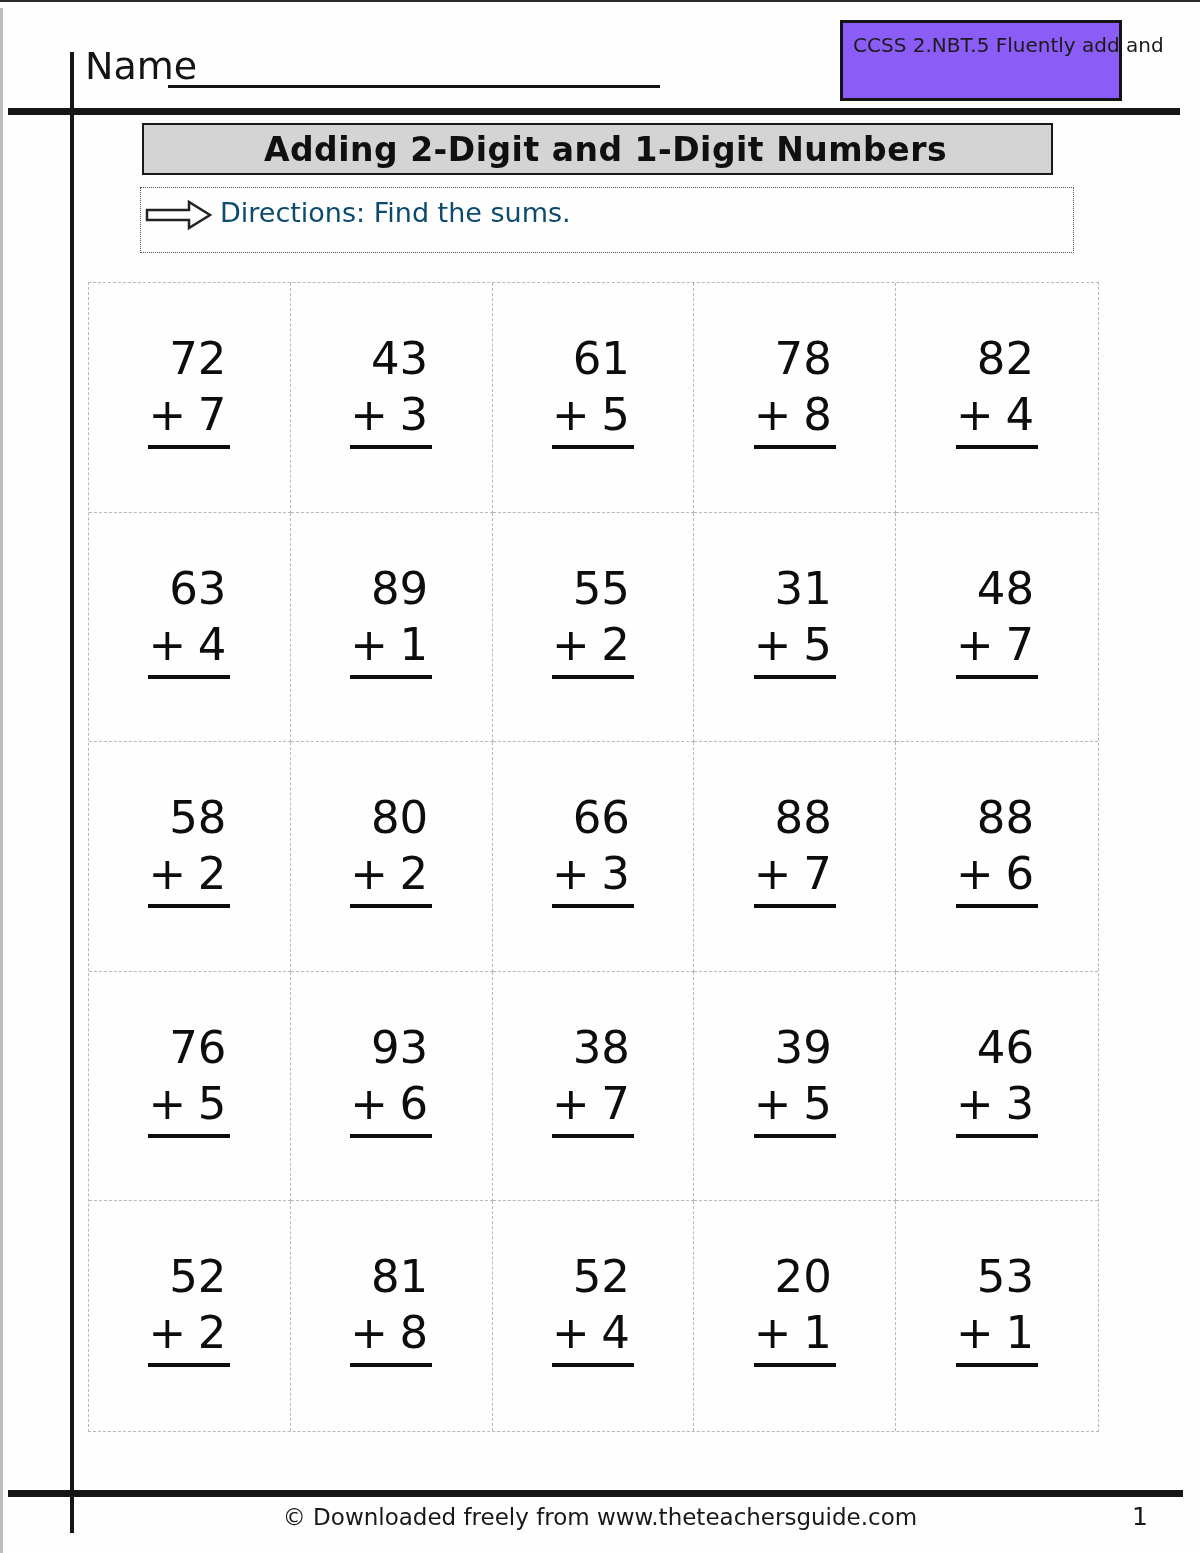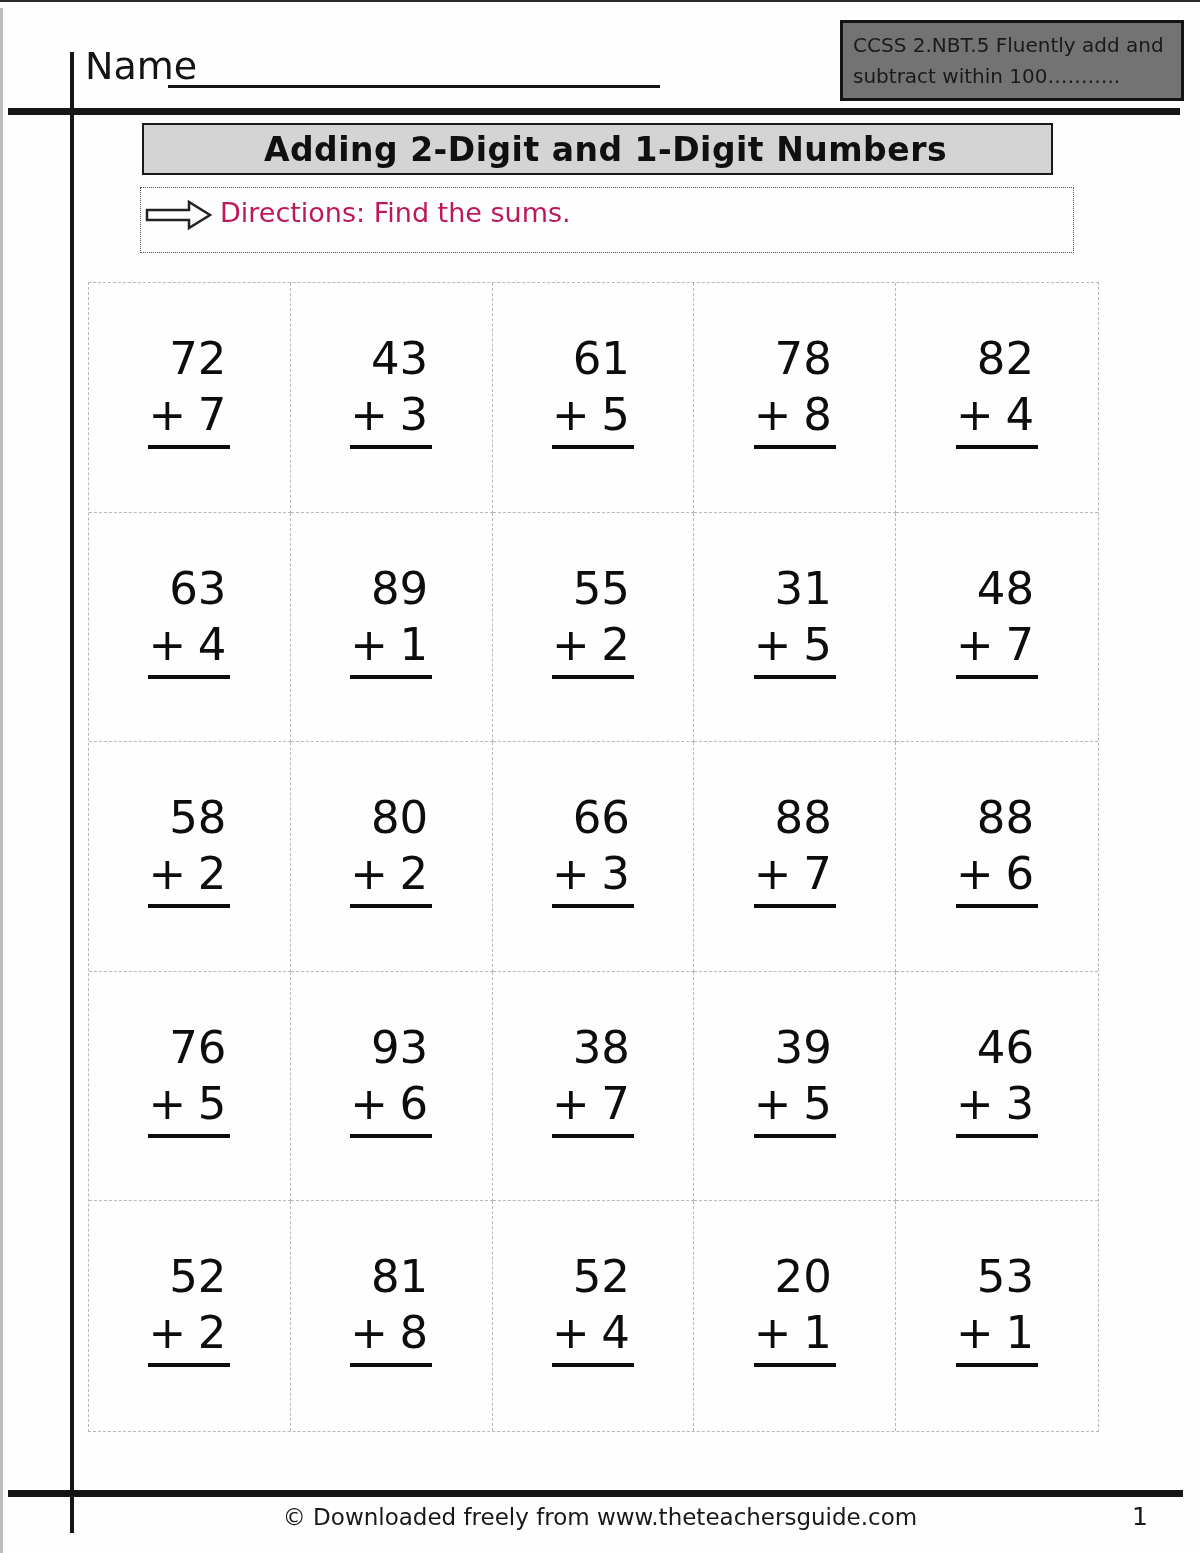--- a/index.html
+++ b/index.html
@@ -34,23 +34,23 @@
   .name-label {
     position: absolute; left: 85px; top: 44px;
     font-size: 38px; line-height: 44px; color: #141414;
   }
   .name-line {
     position: absolute; left: 168px; top: 85px;
     width: 492px; height: 3px; background: #141414;
   }
   .ccss-box {
     position: absolute; left: 840px; top: 20px;
-    width: 344px; height: 81px;
+    width: 282px; height: 81px;
     border: 3px solid #141414;
-    background: #737373;
+    background: #8b5cf6;
     padding: 7px 10px;
     font-size: 20px; line-height: 31px;
     white-space: nowrap; color: #1a1a1a;
   }
   .rule-top {
     position: absolute; left: 8px; top: 108px;
     width: 1172px; height: 7px;
     background: var(--rule-color, #161616);
   }
   .title-bar {
@@ -65,21 +65,21 @@
   }
   .directions-box {
     position: absolute; left: 140px; top: 187px;
     width: 934px; height: 66px;
     border: 1px dotted #555;
     display: flex; align-items: flex-start;
     padding: 8px 6px 0 3px;
   }
   .arrow-icon { flex: 0 0 auto; margin-top: 2px; }
   .directions-text {
-    font-size: 27px; line-height: 34px; margin-left: 6px; color: #be185d;
+    font-size: 27px; line-height: 34px; margin-left: 6px; color: #0c4a6e;
   }
   .grid {
     position: absolute; left: 88px; top: 282px;
     width: 1011px; height: 1150px;
     display: grid;
     grid-template-columns: repeat(5, 1fr);
     grid-template-rows: repeat(5, 1fr);
     border: 1px dashed var(--grid-dash, #b8b8b8);
   }
   .cell {
@@ -125,21 +125,20 @@
 
   <div class="top-edge"></div>
   <div class="left-edge"></div>
   <div class="margin-line"></div>
 
   <div class="name-label">Name</div>
   <div class="name-line"></div>
 
   <div class="ccss-box">
     <div>CCSS  2.NBT.5  Fluently add and</div>
-    <div>subtract within 100………..</div>
   </div>
 
   <div class="rule-top"></div>
 
   <div class="title-bar">
     <span>Adding 2-Digit and 1-Digit Numbers</span>
   </div>
 
   <div class="directions-box">
     <span class="arrow-icon">

